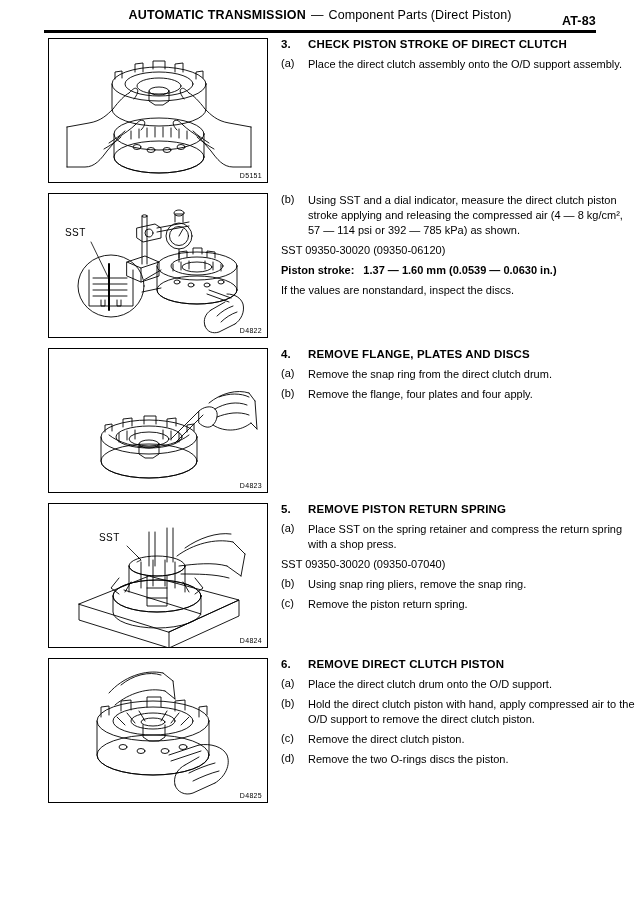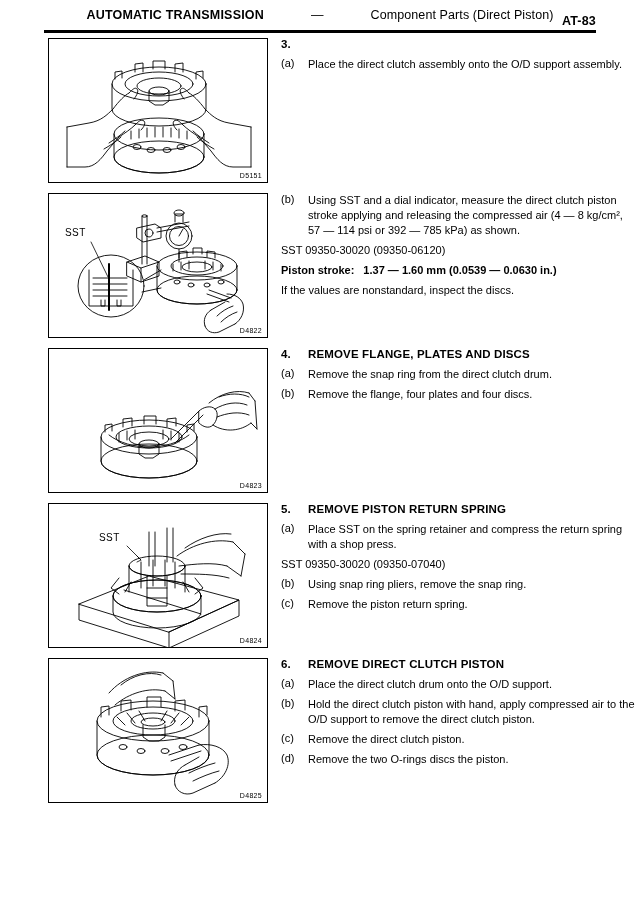--- a/index.html
+++ b/index.html
@@ -23,21 +23,20 @@
     top: 8px;
     width: 552px;
     height: 24px;
   }
   .header-row {
     display: flex;
     align-items: baseline;
     justify-content: center;
     position: relative;
     height: 20px;
-    gap: 42px;
   }
   .header-title {
     font-size: 12.5px;
     font-weight: bold;
     letter-spacing: 0.2px;
   }
   .header-dash {
     font-size: 12.5px;
     margin: 0 5px;
     font-weight: normal;
@@ -229,20 +228,21 @@
         <path d="M160 104 C154 100 148 96 144 92"></path>
         <path d="M202 88 L202 128"></path>
         <path d="M165 110 C158 106 152 102 148 98"></path>
       </svg>
       <span class="fig-code">D5151</span>
     </div>
 
     <div class="text-col">
       <div class="step-head">
         <span class="step-num">3.</span>
+        <span class="step-title">CHECK PISTON STROKE OF DIRECT CLUTCH</span>
       </div>
       <div class="sub">
         <span class="sub-mark">(a)</span>
         <span class="sub-text">Place the direct clutch assembly onto the O/D support assembly.</span>
       </div>
     </div>
   </div>
 
   <div class="block" style="top:193px;">
 
@@ -384,21 +384,21 @@
       <div class="step-head">
         <span class="step-num">4.</span>
         <span class="step-title">REMOVE FLANGE, PLATES AND DISCS</span>
       </div>
       <div class="sub">
         <span class="sub-mark">(a)</span>
         <span class="sub-text">Remove the snap ring from the direct clutch drum.</span>
       </div>
       <div class="sub">
         <span class="sub-mark">(b)</span>
-        <span class="sub-text">Remove the flange, four plates and four discs.</span>
+        <span class="sub-text">Remove the flange, four plates and four apply.</span>
       </div>
     </div>
   </div>
 
   <div class="block" style="top:503px;">
 
     <div class="figure">
       <svg width="220" height="145" viewBox="0 0 220 145" fill="none" stroke="#000" stroke-width="0.9" stroke-linejoin="round" stroke-linecap="round">
 
         <path d="M30 100 L100 72 L190 96 L120 128 Z"></path>

